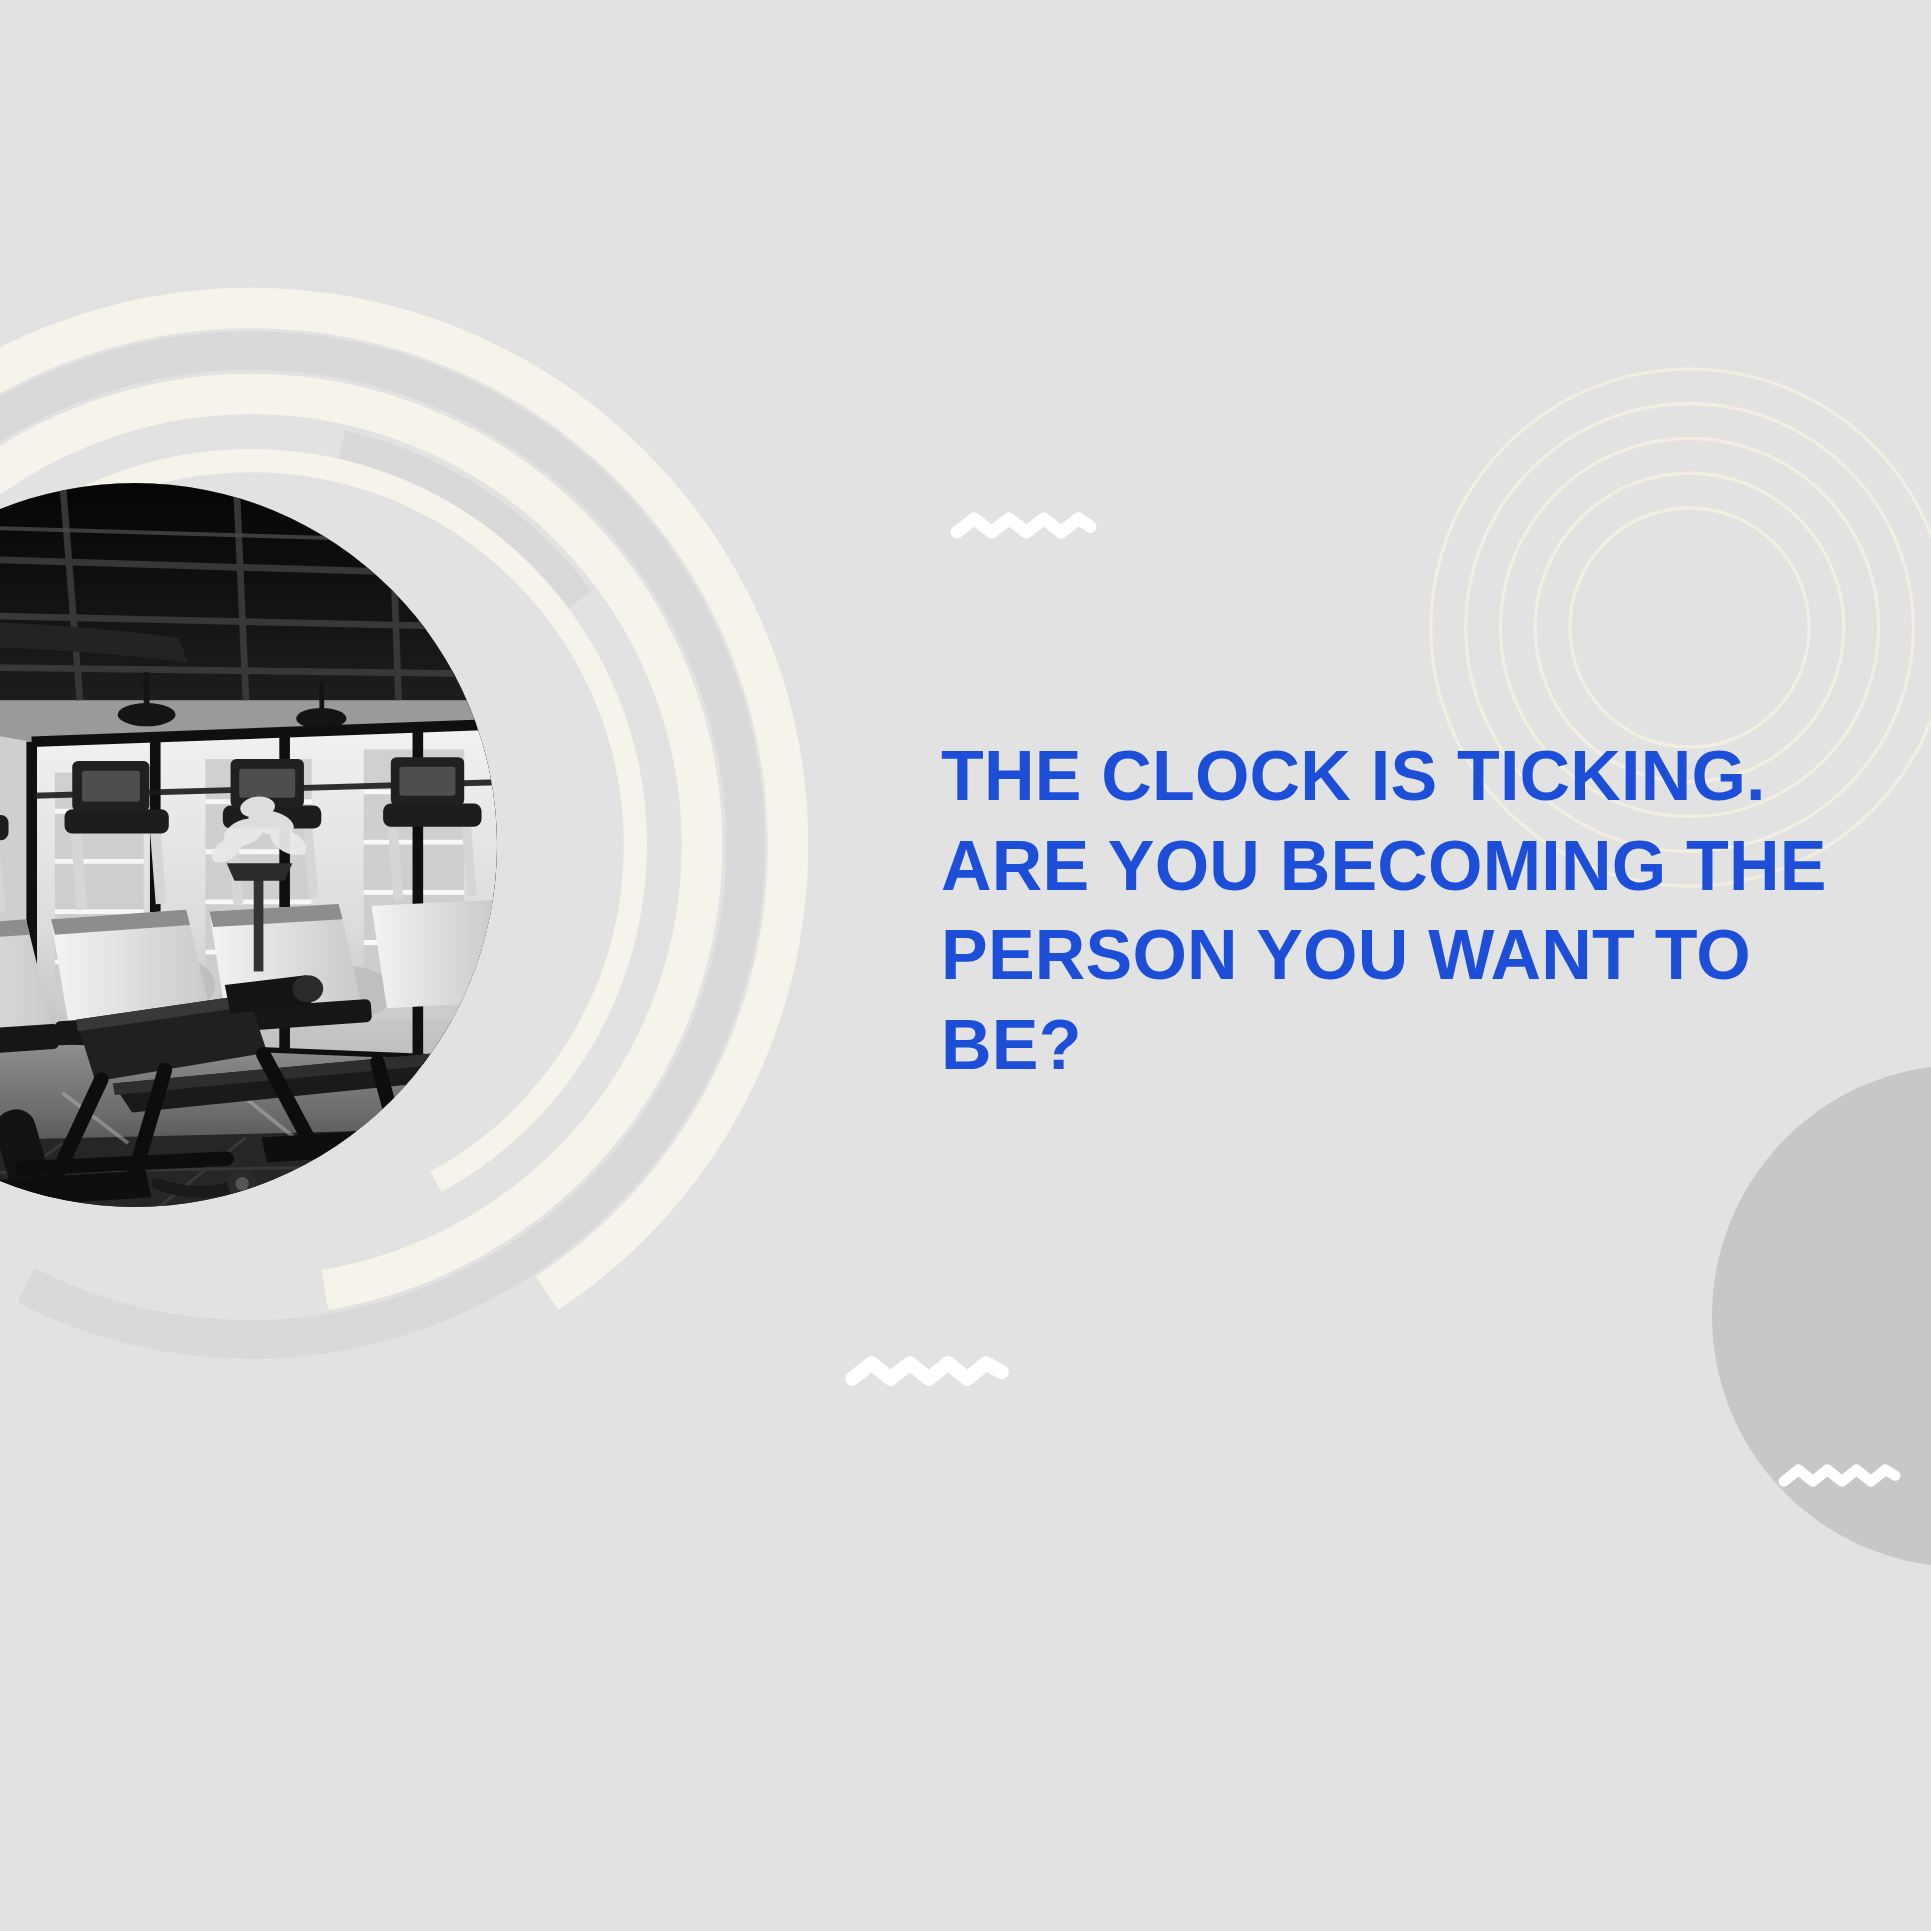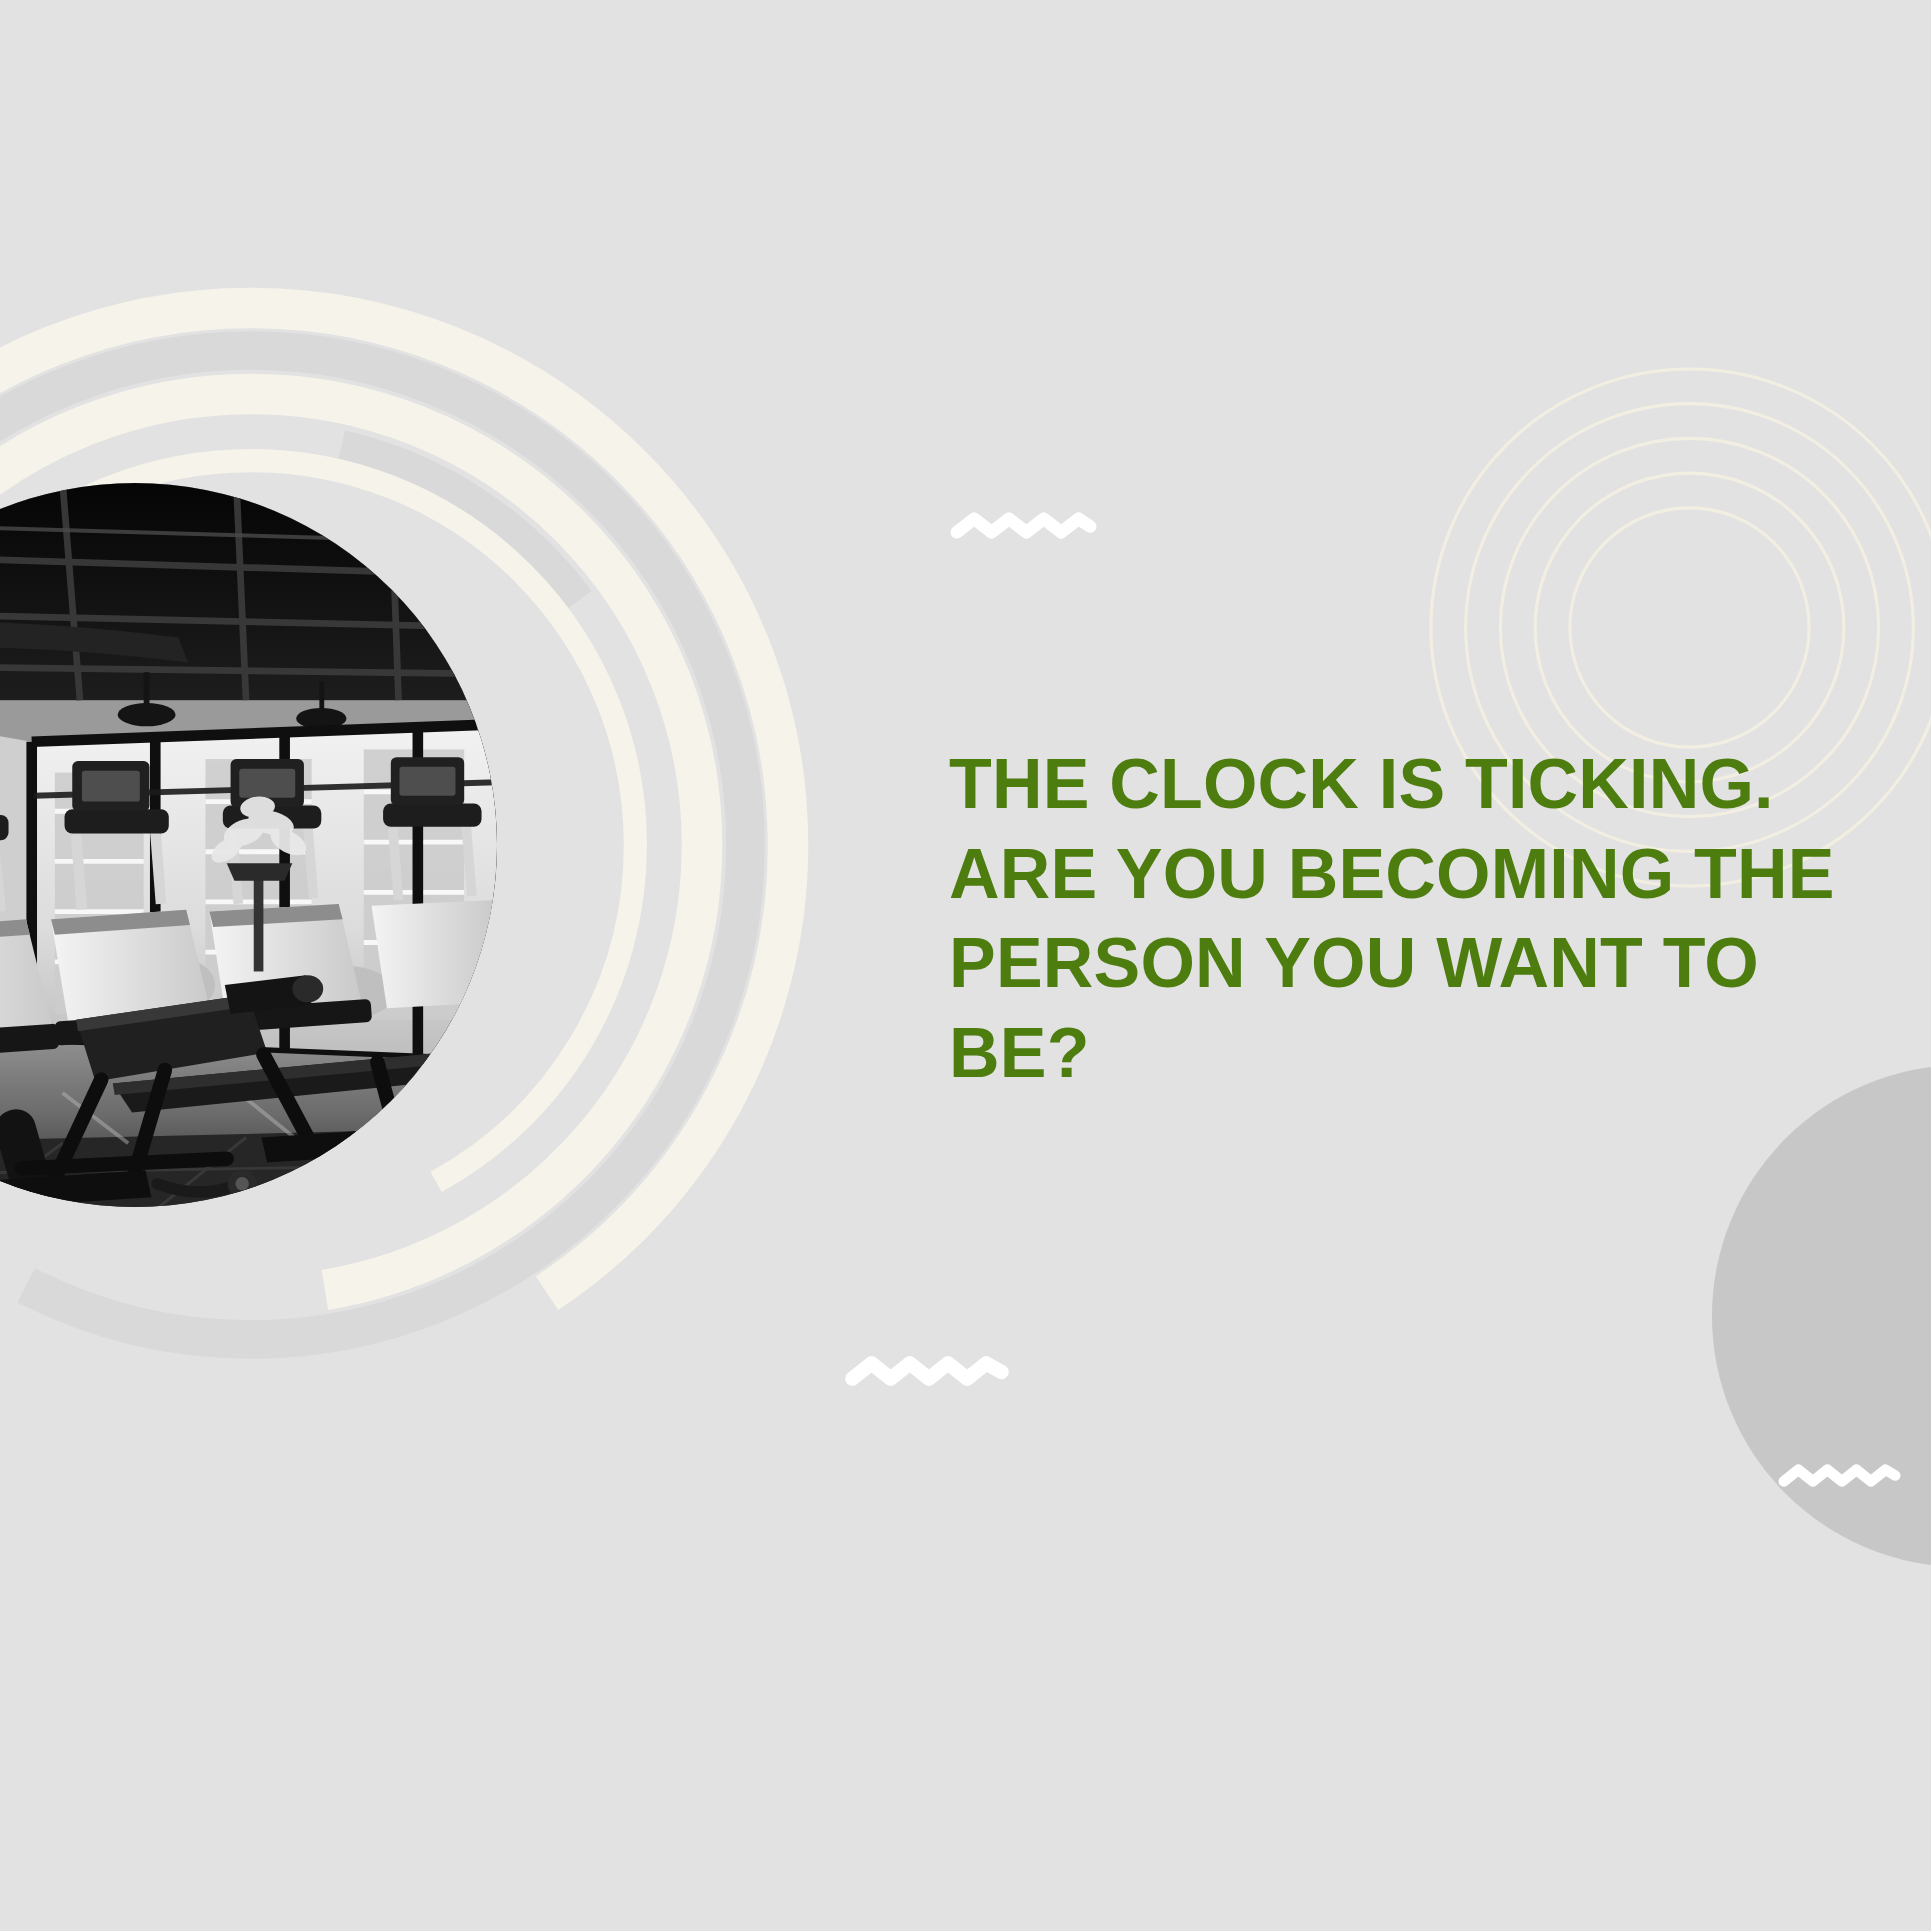--- a/index.html
+++ b/index.html
@@ -68,22 +68,22 @@
   .squiggle-1 { left: 951px; top: 507px;  width: 145px; height: 39px; }
   .squiggle-2 { left: 845px; top: 1350px; width: 164px; height: 44px; }
   .squiggle-3 { left: 1779px; top: 1460px; width: 121px; height: 33px; }
 
   
   .headline {
     position: absolute;
     left: 941px;
     top: 732px;
     width: 908px;
-    margin: 8px;
-    color: #4d7c0f;
+    margin: 0;
+    color: #1d4ed8;
     font-family: "Liberation Sans", sans-serif;
     font-weight: 700;
     font-size: 70px;
     line-height: 1.28;
     letter-spacing: 0.2px;
     text-transform: uppercase;
     white-space: pre-line;
   }
 </style>
 </head>

